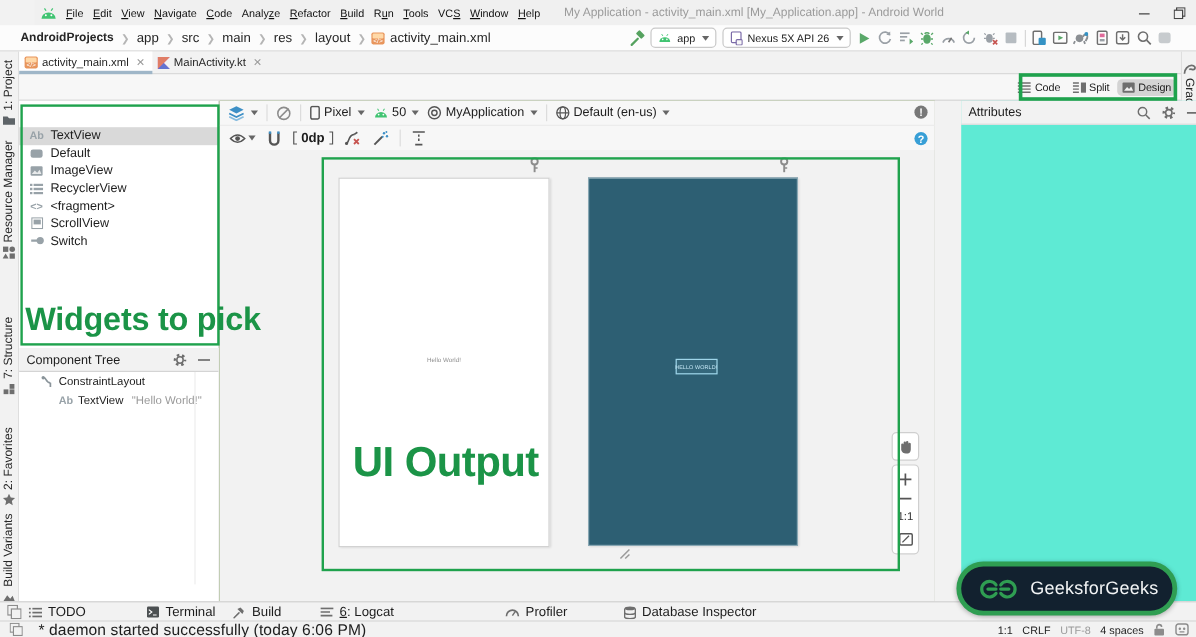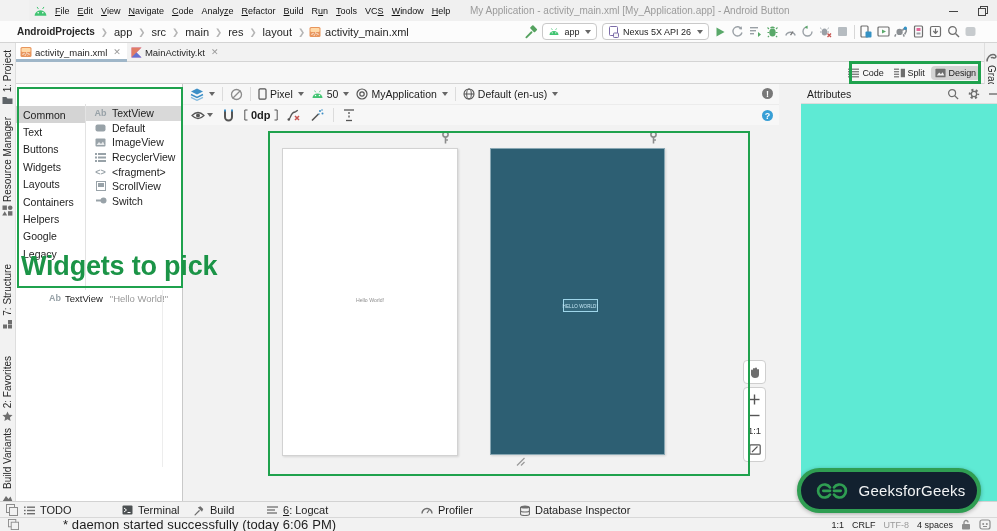--- a/index.html
+++ b/index.html
@@ -137,21 +137,21 @@
   .toolwindow-bar { position:absolute; left:0; top:501px; width:997px; height:16px; background:#f2f2f2;
                     border-top:1px solid #d2d2d2; display:flex; align-items:center;
                     padding-left:38px; font-size:11px; color:#1d1d1d; }
   .tw-item { position:absolute; display:flex; align-items:center; gap:5px; top:0; height:16px; font-size:11px; }
   .tw-item:nth-of-type(1){left:24px;} .tw-item:nth-of-type(2){left:122px;}
   .tw-item:nth-of-type(3){left:193px;} .tw-item:nth-of-type(4){left:267px;}
   .tw-item:nth-of-type(5){left:421px;} .tw-item:nth-of-type(6){left:520px;}
   .tw-switcher { position:absolute; left:6px; top:2px; }
   .statusbar { position:absolute; left:0; top:517px; width:997px; height:14px; background:#f2f2f2;
                border-top:1px solid #d8d8d8; display:flex; align-items:center; font-size:11px;
-               color:#1d1d1d; padding:0 6px 0 8px;gap:31px; }
+               color:#1d1d1d; padding:0 6px 0 8px; }
   .status-msg { margin-left:13px; font-size:13px; letter-spacing:0.1px; }
   .status-right { margin-left:auto; display:flex; align-items:center; gap:8px; font-size:9px; }
   .status-right .muted { color:#9a9a9a; }
 
   
   .ann { position:absolute; border:2px solid #1fa24d; pointer-events:none; z-index:30; }
   .ann-palette { left:17px; top:87px; width:166px; height:201px; border-width:2.5px; }
   .ann-design { left:268px; top:131px; width:482px; height:345px; }
   .ann-mode { left:849px; top:61px; width:132px; height:23px; border-width:3px; }
   .ann-text { position:absolute; color:#1b9447; font-weight:bold; z-index:31;
@@ -190,21 +190,21 @@
         <span class="menu-item"><u>C</u>ode</span>
         <span class="menu-item">Analy<u>z</u>e</span>
         <span class="menu-item"><u>R</u>efactor</span>
         <span class="menu-item"><u>B</u>uild</span>
         <span class="menu-item">R<u>u</u>n</span>
         <span class="menu-item"><u>T</u>ools</span>
         <span class="menu-item">VC<u>S</u></span>
         <span class="menu-item"><u>W</u>indow</span>
         <span class="menu-item"><u>H</u>elp</span>
       </div>
-    <div class="win-title">My Application - activity_main.xml [My_Application.app] - Android Button</div>
+    <div class="win-title">My Application - activity_main.xml [My_Application.app] - Android World</div>
     <div class="win-controls">
       <span class="win-btn">
         <svg width="10" height="10" viewBox="0 0 10 10">
             <line x1="0" y1="5.5" x2="9" y2="5.5" stroke="#444" stroke-width="1"></line>
           </svg>
       </span>
       <span class="win-btn">
         <svg width="10" height="10" viewBox="0 0 10 10">
             <rect x="2.5" y="0.5" width="7" height="7" fill="none" stroke="#444"></rect>
             <rect x="0.5" y="2.5" width="7" height="7" fill="#f0f0f0" stroke="#444"></rect>
@@ -490,32 +490,20 @@
             </svg>
             <span>Design</span>
           </span>
         </div>
       </div>
 
       <div class="content">
 
         <div class="left-panels">
           <div class="palette-body">
-            <div class="pal-cats">
-
-            <div class="pal-cat selected">Common</div>
-                <div class="pal-cat">Text</div>
-                <div class="pal-cat">Buttons</div>
-                <div class="pal-cat">Widgets</div>
-                <div class="pal-cat">Layouts</div>
-                <div class="pal-cat">Containers</div>
-                <div class="pal-cat">Helpers</div>
-                <div class="pal-cat">Google</div>
-                <div class="pal-cat">Legacy</div>
-              </div>
             <div class="pal-comps">
 
             <div class="pal-comp selected">
                 <span class="pic">
                     <span style="font-weight:bold;font-size:9px;color:#98a2a8;">Ab</span>
                   </span>
                 <span>TextView</span>
               </div>
                 <div class="pal-comp">
                 <span class="pic">
@@ -570,21 +558,41 @@
                       <line x1="1" y1="3.5" x2="11" y2="3.5" stroke="#98a2a8" stroke-width="2"></line>
                       <circle cx="8.5" cy="3.5" r="3" fill="#98a2a8"></circle>
                     </svg>
                   </span>
                 <span>Switch</span>
               </div>
               </div>
           </div>
 
           <div class="tree-wrap">
+            <div class="panel-header">
+              <span>Component Tree</span>
+              <span class="ph-icons">
+                <svg width="12" height="12" viewBox="0 0 14 14">
+                  <circle cx="7" cy="7" r="4.9" fill="none" stroke="#6e6e6e" stroke-width="2.4" stroke-dasharray="2.4 2.75" stroke-dashoffset="1.2"></circle>
+                  <circle cx="7" cy="7" r="3.1" fill="none" stroke="#6e6e6e" stroke-width="1.5"></circle>
+                </svg>
+                <svg width="10" height="10" viewBox="0 0 10 10">
+                  <line x1="0" y1="5" x2="10" y2="5" stroke="#6e6e6e" stroke-width="1.4"></line>
+                </svg>
+              </span>
+            </div>
             <div class="tree-body">
+              <div class="tree-row" style="padding-left:18px;">
+                <svg width="11" height="11" viewBox="0 0 11 11">
+                  <path d="M2 1.5 C5 1.5 4 6 8 6" fill="none" stroke="#8a949a" stroke-width="1.4"></path>
+                  <circle cx="2" cy="1.8" r="1.4" fill="#8a949a"></circle>
+                  <path d="M8 6 L8 9.5" stroke="#8a949a" stroke-width="1.4"></path>
+                </svg>
+                <span>ConstraintLayout</span>
+              </div>
               <div class="tree-row" style="padding-left:33px;">
                 <span class="pic" style="color:#98a2a8;font-weight:bold;font-size:9px;">Ab</span>
                 <span>TextView</span>
                 <span class="tree-detail">"Hello World!"</span>
               </div>
             </div>
           </div>
         </div>
 
         <div class="design">
@@ -863,20 +871,21 @@
           <circle cx="7.8" cy="5" r="1" fill="#8c8c8c"></circle>
         <line x1="4" y1="7.5" x2="8" y2="7.5" stroke="#8c8c8c"></line>
       </svg>
     </span>
   </div>
 
   <div class="ann ann-palette"></div>
   <div class="ann ann-design"></div>
   <div class="ann ann-mode"></div>
   <div class="ann-text ann-widgets">Widgets to pick</div>
+  <div class="ann-text ann-uioutput">UI Output</div>
 
   <div class="gfg-badge">
     <svg width="38" height="20" viewBox="0 0 48 24">
       <g fill="none" stroke="#2f9e52" stroke-width="3.4" stroke-linecap="round">
         <path d="M21.5 7.5 A 8.2 8.2 0 1 0 21.5 16.5"></path>
         <path d="M13 12 L 21.5 12" transform="translate(0,-0.2)"></path>
         <path d="M26.5 7.5 A 8.2 8.2 0 1 1 26.5 16.5"></path>
         <path d="M26.5 12 L 35 12" transform="translate(0,-0.2)"></path>
       </g>
     </svg>

